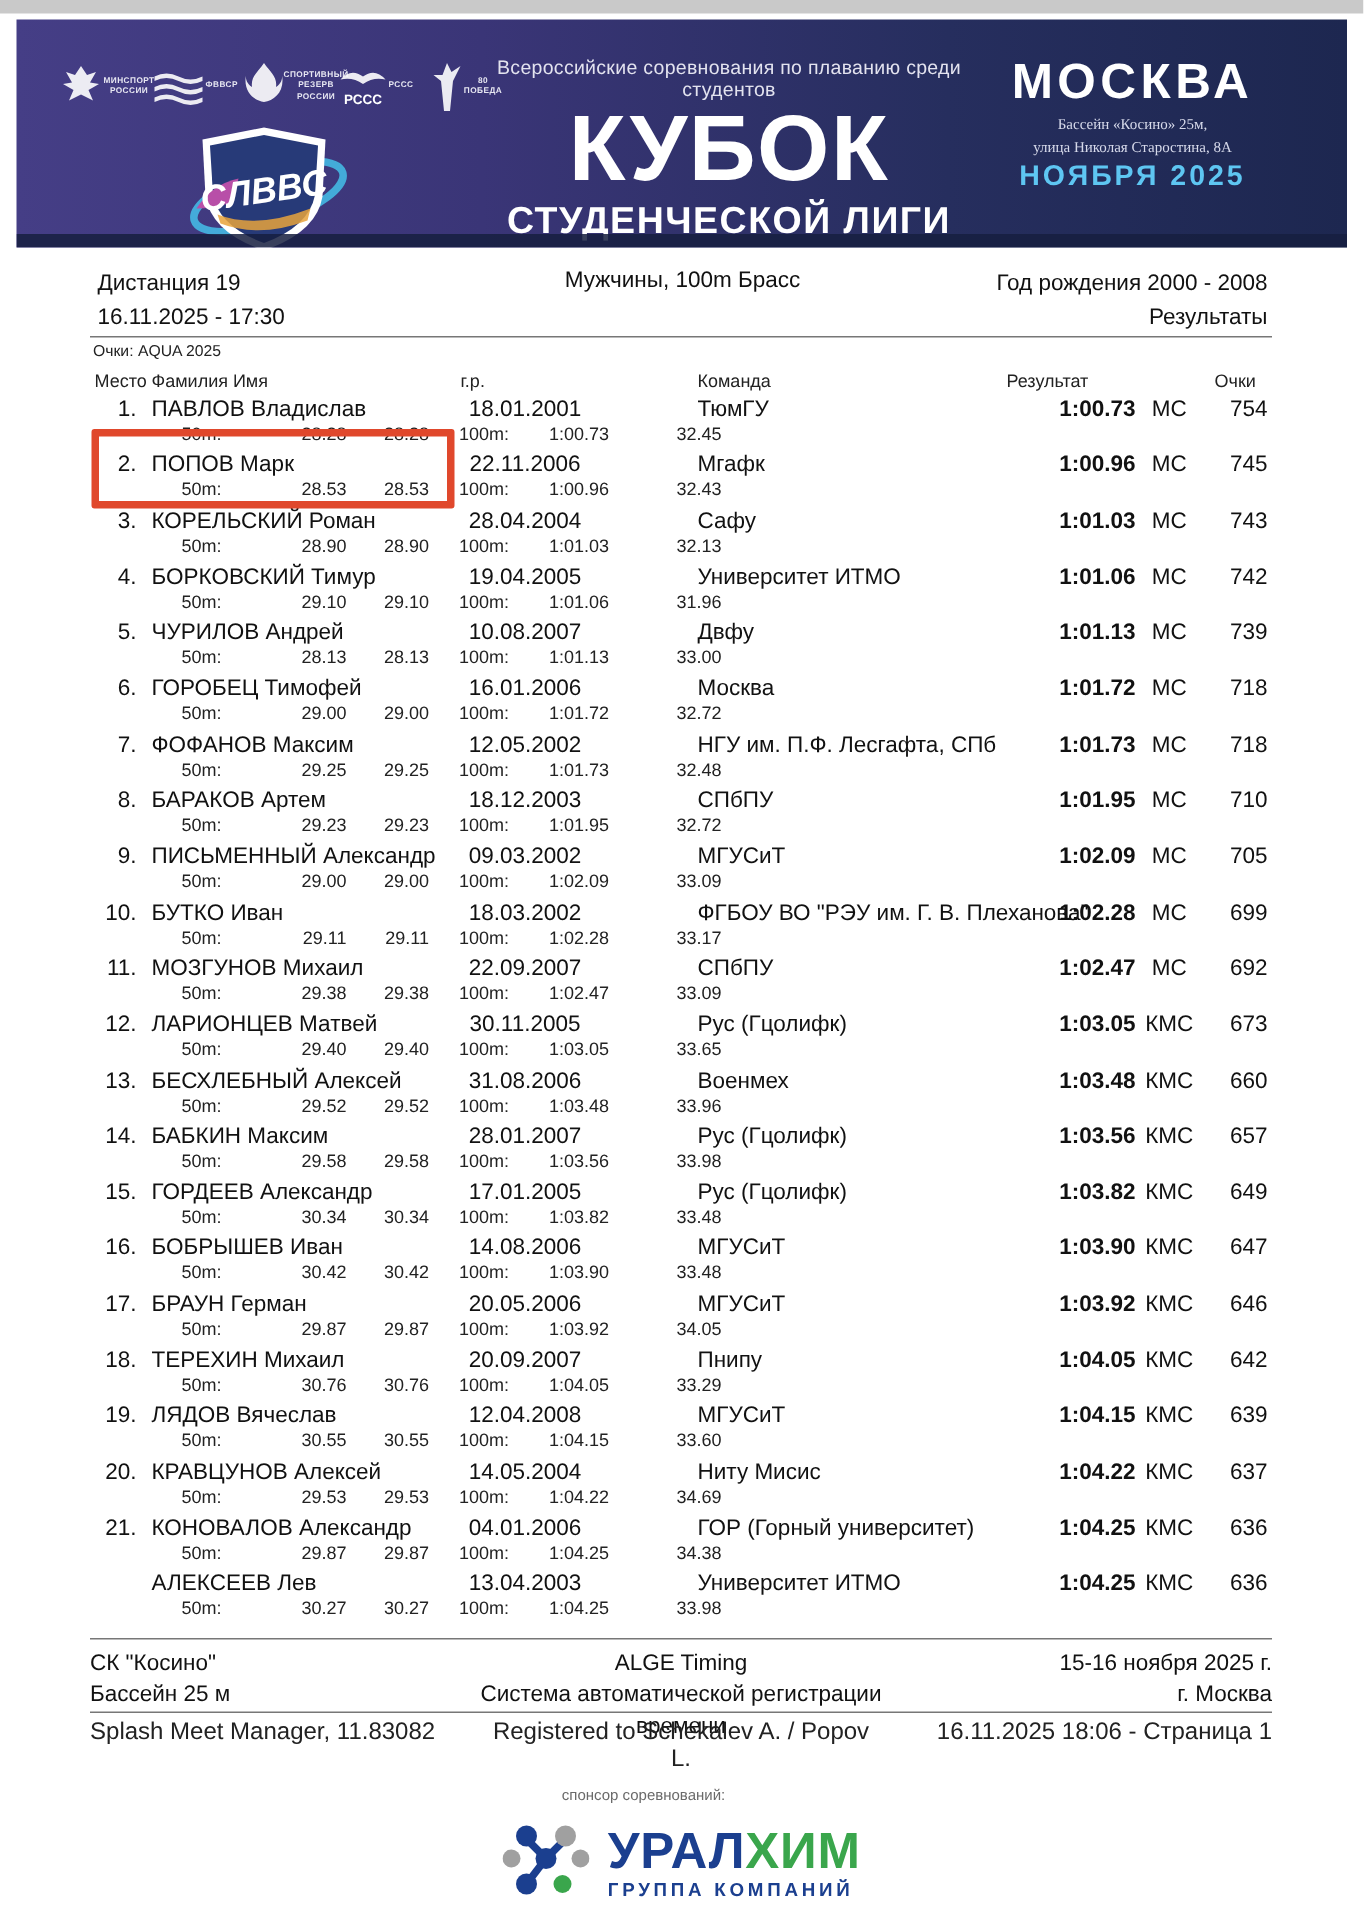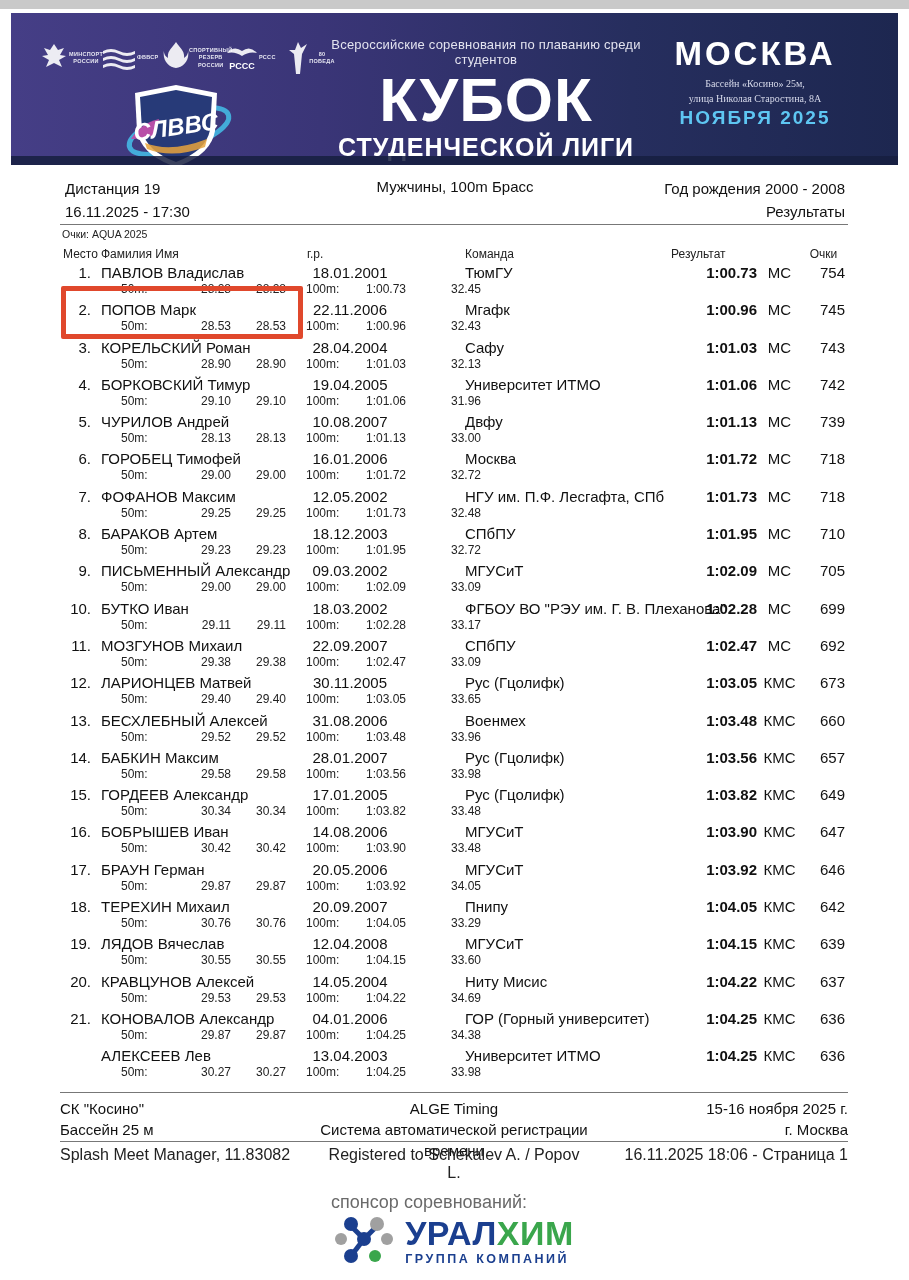--- a/index.html
+++ b/index.html
@@ -76,21 +76,21 @@
   .f-left { width:30%; line-height:1.4; }
   .f-center { width:40%; text-align:center; line-height:1.4; }
   .f-right { width:30%; text-align:right; line-height:1.4; }
   .rule-c { top:1141px; }
   .small-row { position:absolute; left:60px; top:1146px; width:788px; display:flex; font-size:16px; color:#222;justify-content:center; }
   .s-left { width:33%; }
   .s-center { width:34%; text-align:center; }
   .s-right { width:33%; text-align:right; }
 
   
-  .sponsor-label { position:absolute; left:0; top:1192px; width:858px; text-align:center; font-size:18px; color:#6a6a6a; }
+  .sponsor-label { position:absolute; left:0; top:1192px; width:858px; text-align:center; font-size:10px; color:#6a6a6a; }
   .sponsor { position:absolute; left:0; top:1212px; width:909px; display:flex; justify-content:center; align-items:center; gap:12px; }
   .sp-text .sp-name { font-size:34px; font-weight:bold; letter-spacing:.5px; line-height:1; }
   .sp-ural { color:#1b3f8f; } .sp-him { color:#3aa64c; }
   .sp-group { font-size:12.5px; font-weight:bold; color:#1b3f8f; letter-spacing:2.5px; margin-top:2px; }
 </style>
 </head>
 <body>
 
 <div class="page">
   <div class="top-strip"></div>

